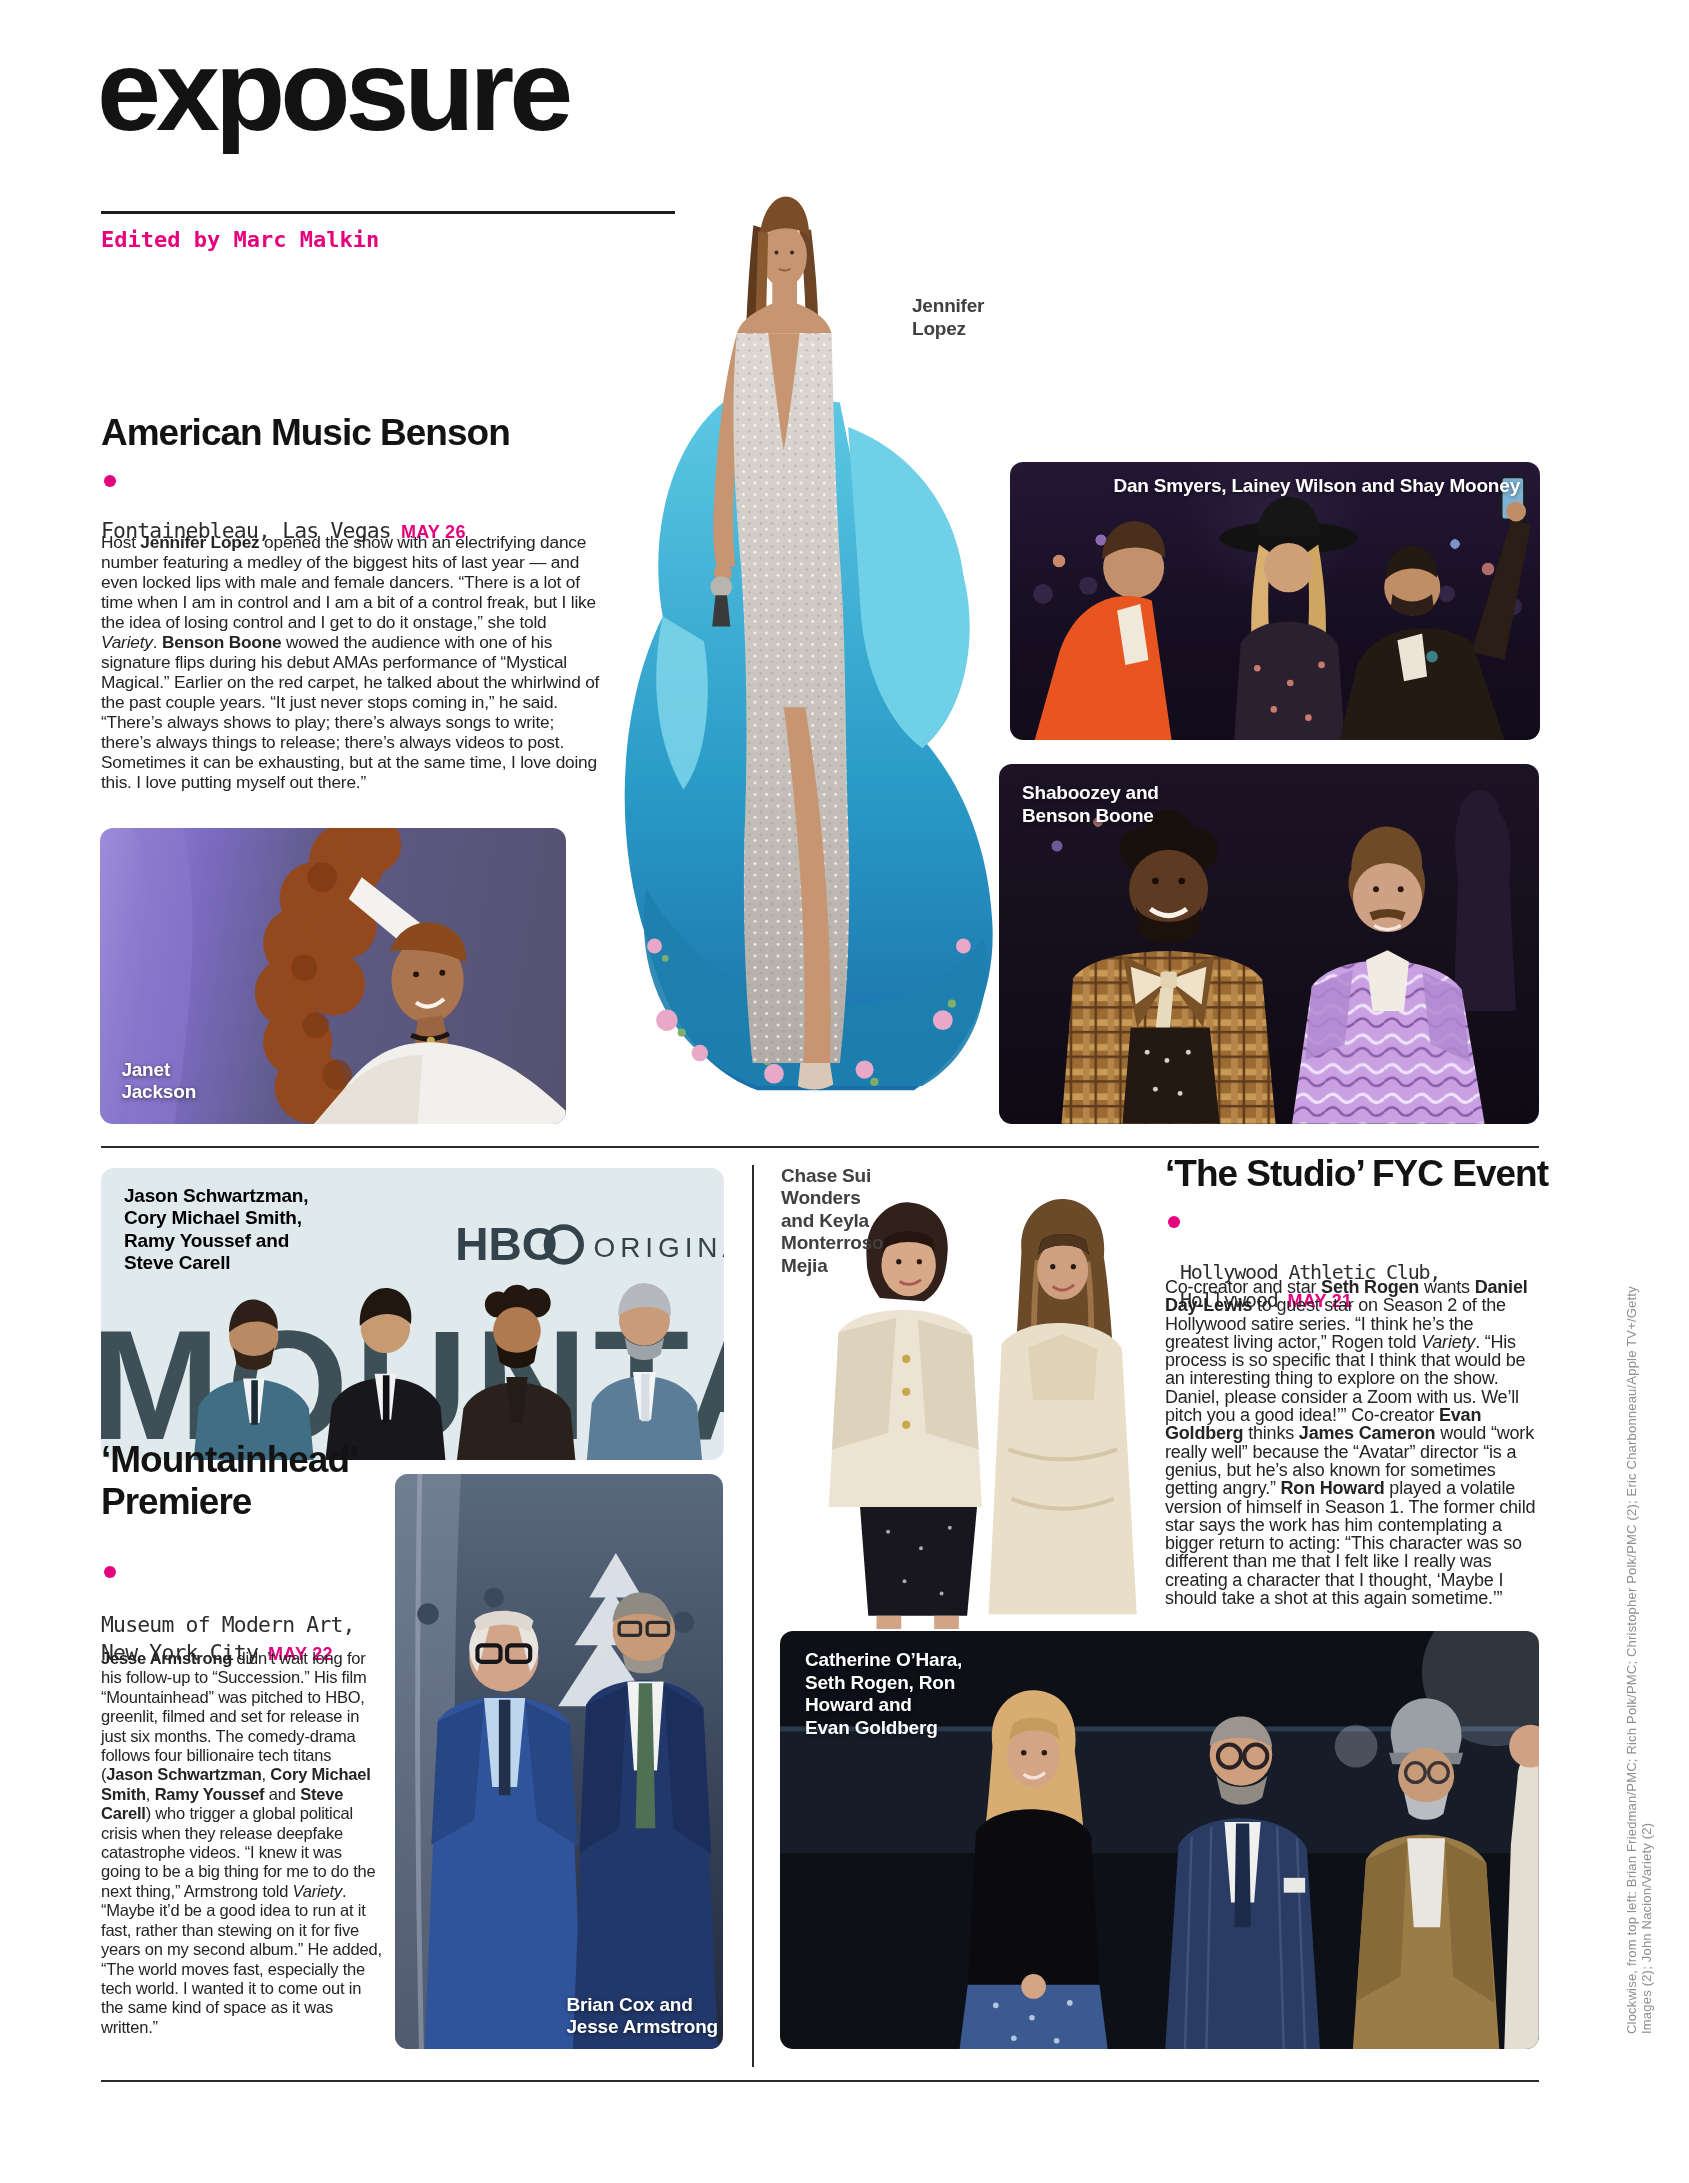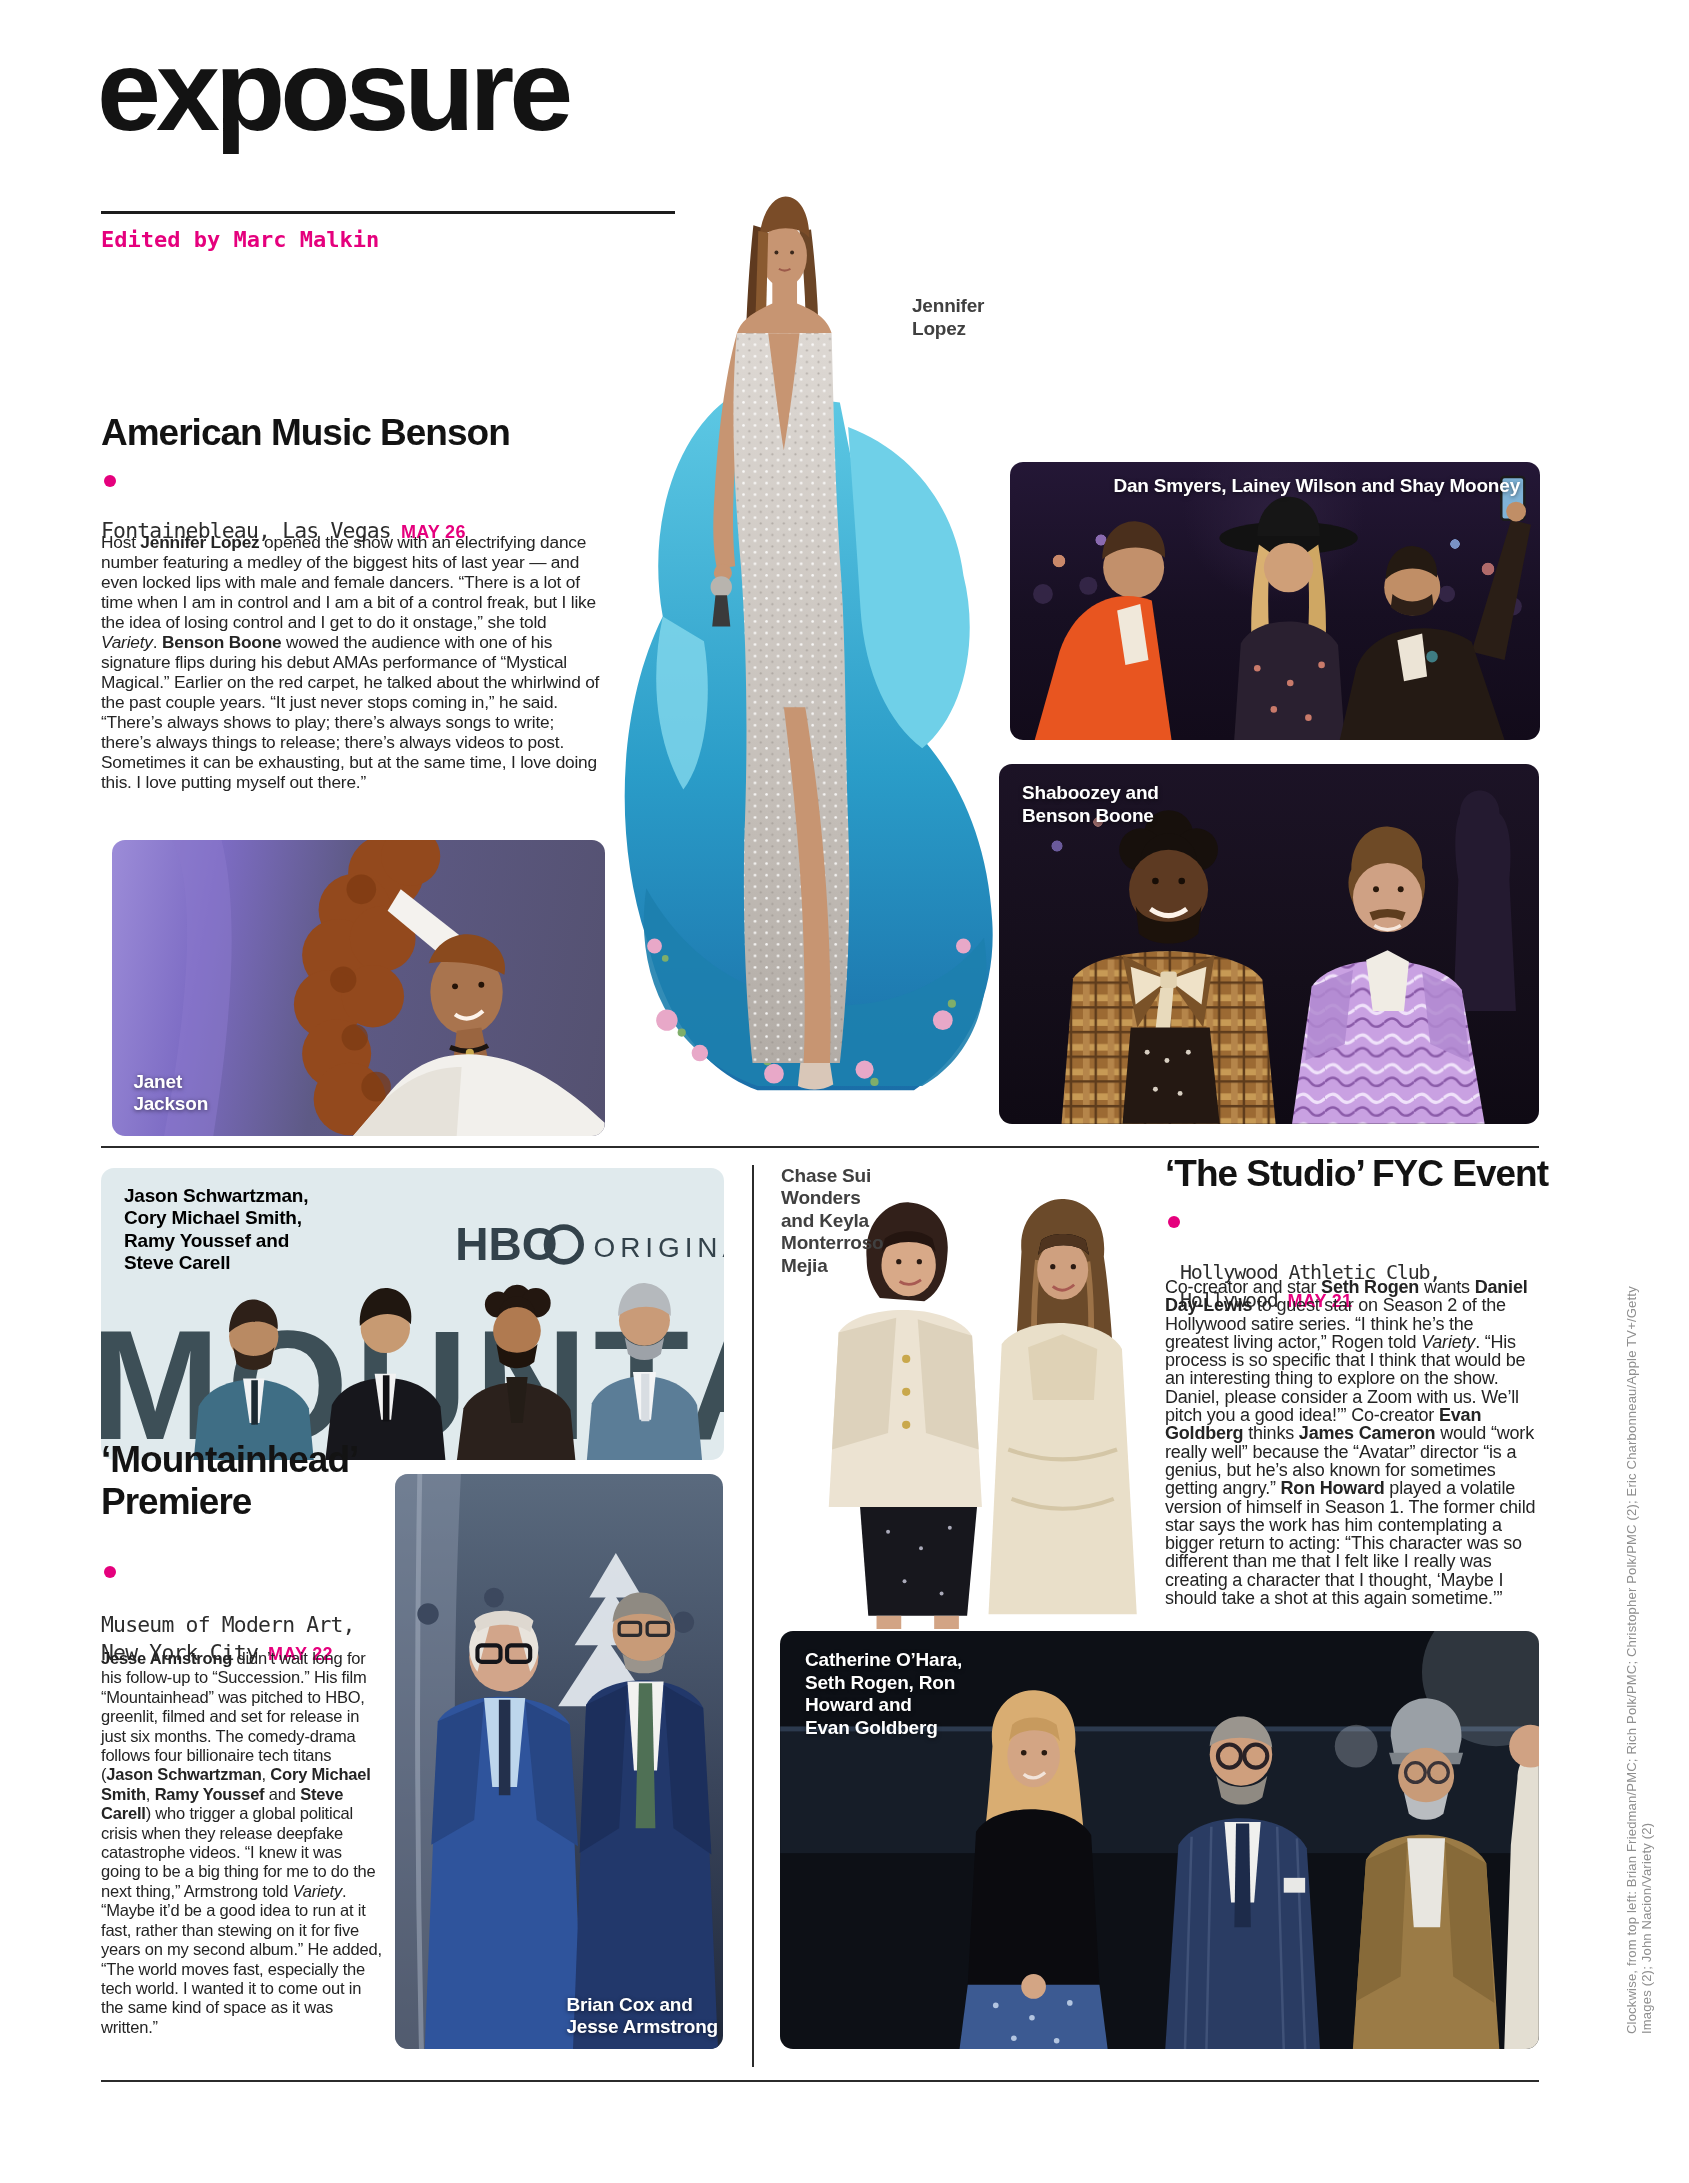--- a/index.html
+++ b/index.html
@@ -115,21 +115,21 @@
 Lopez</div>
   </div>
 
   <div class="h2" style="left:101px;top:412px;">American Music Benson</div>
   <div class="bullet" style="left:104px;top:475px;"></div>
   <div class="venue" style="left:101px;top:489px;">
     <span>Fontainebleau, Las Vegas</span><span class="date">MAY 26</span>
   </div>
   <div class="body" style="left:101px;top:532px;width:499px;"><span>Host </span><span style="font-weight: 700;">Jennifer Lopez</span><span> opened the show with an electrifying dance number featuring a medley of the biggest hits of last year — and even locked lips with male and female dancers. “There is a lot of time when I am in control and I am a bit of a control freak, but I like the idea of losing control and I get to do it onstage,” she told </span><span style="font-style: italic;">Variety</span><span>. </span><span style="font-weight: 700;">Benson Boone</span><span> wowed the audience with one of his signature flips during his debut AMAs performance of “Mystical Magical.” Earlier on the red carpet, he talked about the whirlwind of the past couple years. “It just never stops coming in,” he said. “There’s always shows to play; there’s always songs to write; there’s always things to release; there’s always videos to post. Sometimes it can be exhausting, but at the same time, I love doing this. I love putting myself out there.”</span></div>
 
-  <figure class="photo" style="left:100px;top:828px;width:466px;height:296px;margin:12px;background:linear-gradient(100deg,#9c8cd8 0%,#7d6cc4 20%,#5e5a86 45%,#545170 100%);padding-left:27px;">
+  <figure class="photo" style="left:100px;top:828px;width:466px;height:296px;margin:0;background:linear-gradient(100deg,#9c8cd8 0%,#7d6cc4 20%,#5e5a86 45%,#545170 100%);">
     <svg width="466" height="296" viewBox="0 0 566 360">
       <path d="M40,0 C70,60 60,200 30,360 L90,360 C115,200 120,80 100,0 Z" fill="#8a79cc" opacity="0.55"></path>
 
       <g fill="#93491d">
         <circle cx="300" cy="40" r="46"></circle>
           <circle cx="262" cy="85" r="44"></circle>
           <circle cx="242" cy="140" r="44"></circle>
         <circle cx="230" cy="200" r="42"></circle>
           <circle cx="240" cy="260" r="42"></circle>
           <circle cx="256" cy="315" r="44"></circle>

